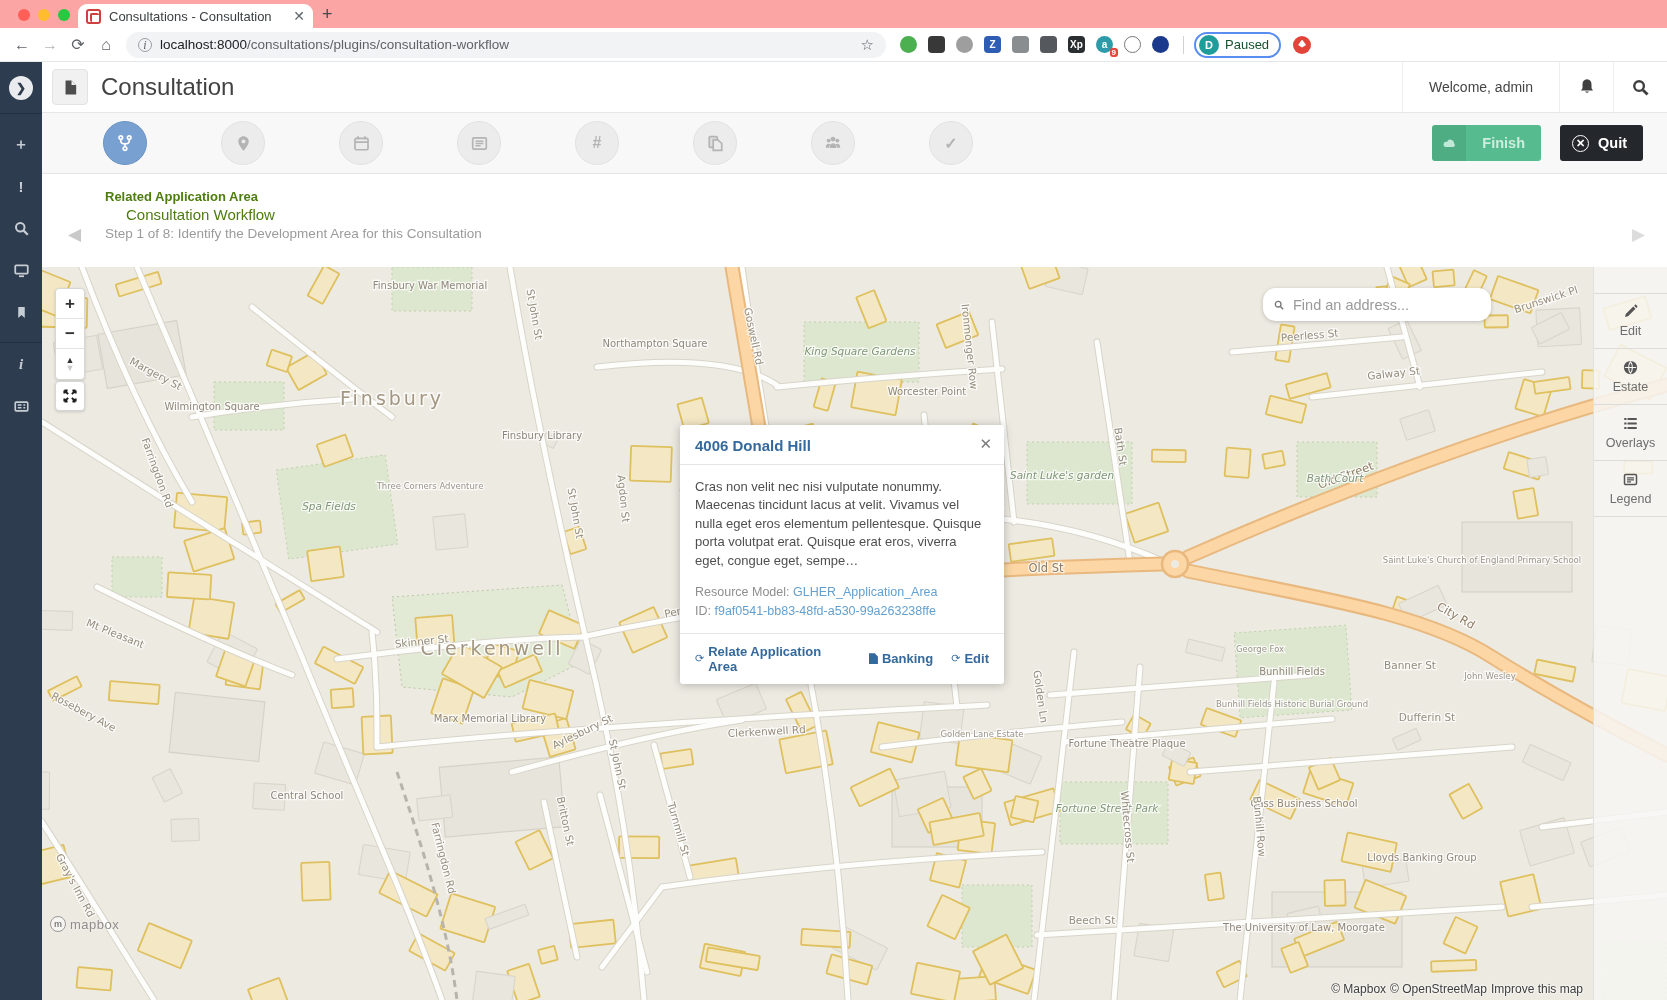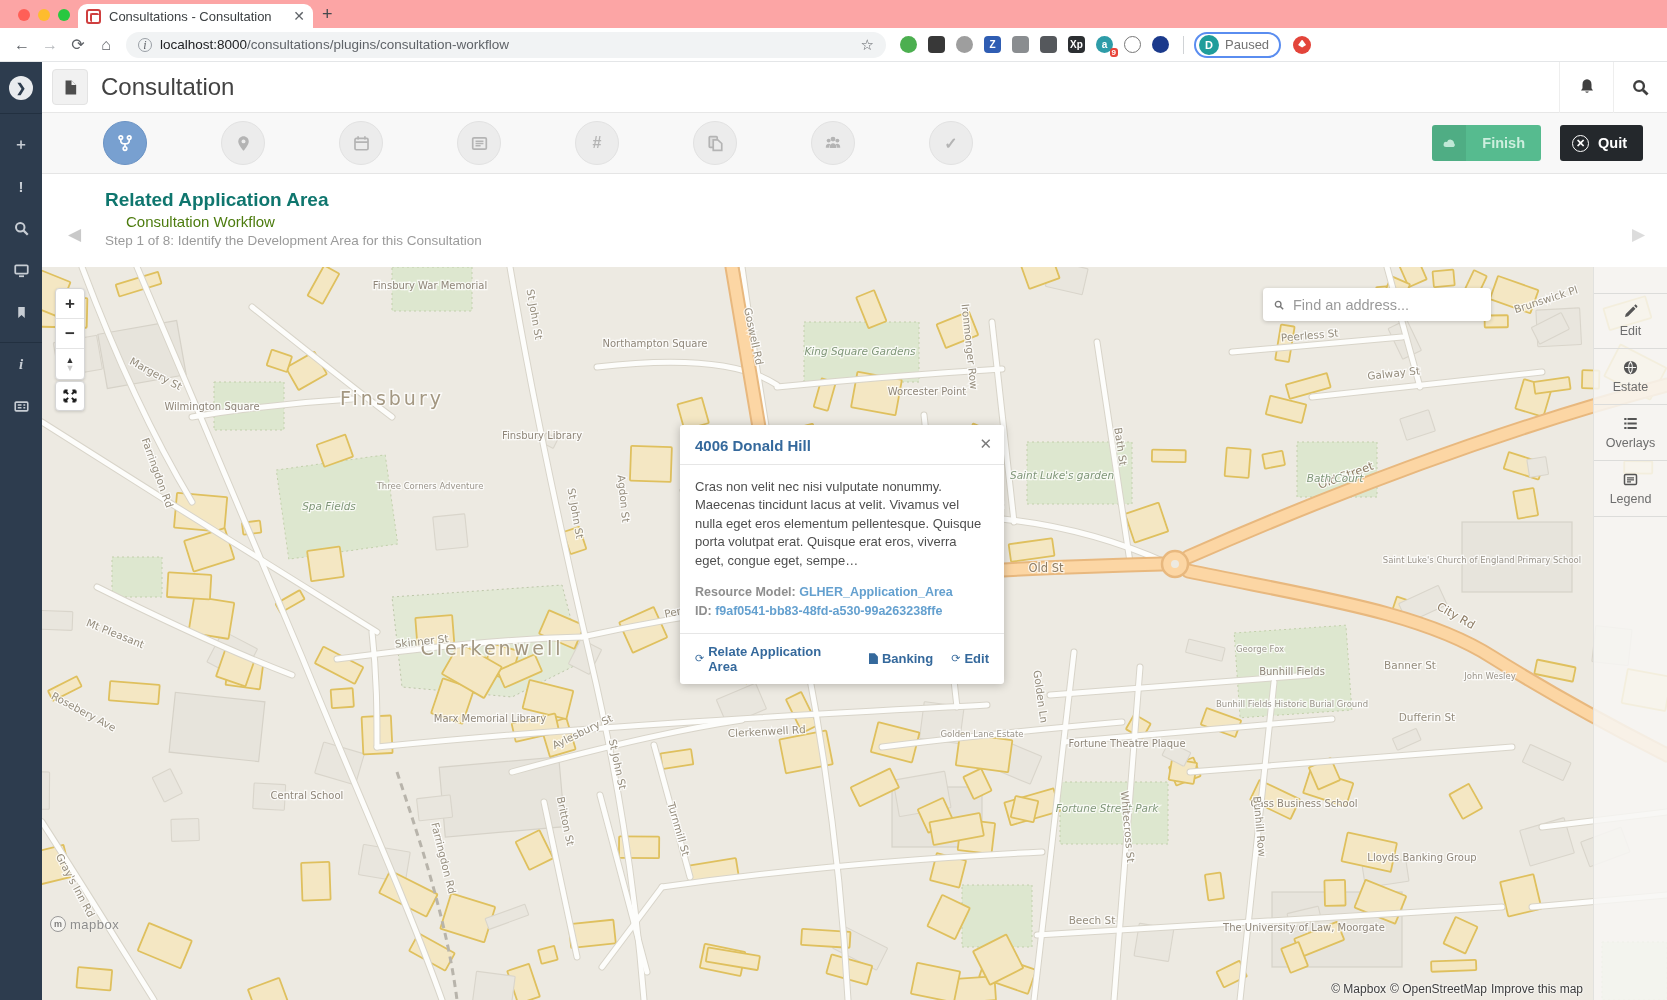--- a/index.html
+++ b/index.html
@@ -24,21 +24,21 @@
   .urlbar .info { color:#5f6368; font-size:12px; border:1px solid #9aa0a6; border-radius:50%; width:14px; height:14px; line-height:12px; text-align:center; font-family:"Liberation Serif",serif; font-style:italic; flex:none;}
   .url { font-size:13.5px; white-space:nowrap; overflow:hidden; flex:1;}
   .url .host { color:#202124; } .url .path { color:#5f6368; }
   .star { color:#5f6368; font-size:15px; }
   .extrow { display:flex; align-items:center; gap:11px; margin-left:14px; }
   .ext { width:17px; height:17px; border-radius:4px; display:flex; align-items:center; justify-content:center; font-size:10px; font-weight:bold; color:#fff; position:relative; flex:none;}
   .ext .badge { position:absolute; right:-5px; bottom:-4px; background:#e8453a; color:#fff; font-size:8px; border-radius:3px; padding:0 2px; line-height:9px; }
   .sep-v { width:1px; height:18px; background:#d0d3d6; margin:0 10px 0 14px; }
   .profile { display:flex; align-items:center; gap:6px; border:2px solid #5a8df0; border-radius:14px; height:26px; padding:2px 10px 2px 3px; }
   .avatar { width:20px; height:20px; border-radius:50%; background:#1f9d9b; color:#fff; font-size:11px; font-weight:bold; display:flex; align-items:center; justify-content:center;}
-  .paused { color:#737373; font-size:13px; }
+  .paused { color:#14532d; font-size:13px; }
   .menu-red { width:18px; height:18px; border-radius:50%; background:#e3443a; margin-left:12px; position:relative;}
   .menu-red::after{ content:""; position:absolute; left:5px; top:4px; width:8px; height:8px; background:#fff; clip-path:polygon(50% 0,100% 70%,50% 100%,0 70%); }
 
   
   .app { position:absolute; left:0; top:62px; width:1667px; height:938px; background:#fff; }
   .sidebar { position:absolute; left:0; top:0; width:42px; height:938px; background:#2d3c4e; display:flex; flex-direction:column; align-items:center; }
   .sb-ic { width:42px; height:42px; display:flex; align-items:center; justify-content:center; color:#c7cdd4; font-size:15px; font-weight:bold; flex:none;}
   .sb-circle { width:24px; height:24px; background:#e9ebee; border-radius:50%; color:#2d3c4e; display:flex; align-items:center; justify-content:center; font-size:12px; }
   .sb-div { width:42px; height:1px; background:#223040; flex:none;}
   .sb-sp { height:9px; flex:none;}
@@ -59,21 +59,21 @@
   .btn-finish { background:#56bb8f; color:#cdeede; }
   .btn-finish .bic { width:34px; align-self:stretch; background:rgba(0,0,0,.07); display:flex; align-items:center; justify-content:center; color:#bfe8d6;}
   .btn-finish .blab { padding:0 16px; }
   .btn-quit { background:#24282c; color:#fff; padding:0 16px 0 12px; gap:9px;}
   .circx { width:17px; height:17px; border:1.5px solid #fff; border-radius:50%; display:flex; align-items:center; justify-content:center; font-size:11px; font-weight:bold;}
 
   .title-band { position:absolute; left:42px; top:112px; right:0; height:93px; background:#fff; }
   .tb-arrow { position:absolute; top:50px; font-size:17px; color:#c9c9c9; }
   .tb-arrow.l { left:26px; } .tb-arrow.r { right:22px; color:#dcdcdc;}
   .tb-text { position:absolute; left:63px; top:15px; }
-  .tb-title { font-size:19px; font-weight:bold; color:#0f766e; }
+  .tb-title { font-size:13px; font-weight:bold; color:#4d7c0f; }
   .tb-sub { font-size:15px; color:#4d7c0f; margin-top:2px;margin-left:21px;}
   .tb-step { font-size:13.5px; color:#9b9b9b; margin-top:3px;}
 
   
   .map { position:absolute; left:42px; top:205px; right:0; bottom:0; background:#edeae2; overflow:hidden; }
   .map svg.base { position:absolute; left:0; top:0; }
   text { paint-order:stroke; stroke:rgba(255,255,255,.75); stroke-width:2.5px; font-family:"DejaVu Sans",sans-serif; text-anchor:middle; }
   .ml-street { font-size:10.5px; fill:#958d7d; }
   .ml-major  { font-size:11.5px; fill:#8d7c64; }
   .ml-area   { font-size:19px; fill:#a39781; letter-spacing:3px; stroke-width:3px;}
@@ -81,35 +81,35 @@
   .ml-park   { font-size:10.5px; fill:#7f9678; font-style:italic;}
   .ml-tiny   { font-size:8.5px; fill:#9a948a; }
 
   .zoomctl { position:absolute; left:13px; top:21px; width:30px; background:#fff; border:1px solid #d6d6d6; border-radius:4px; box-shadow:0 1px 3px rgba(0,0,0,.15); }
   .zc { height:30px; display:flex; align-items:center; justify-content:center; color:#333; font-size:17px; font-weight:bold; border-bottom:1px solid #e4e4e4;}
   .zc:last-child { border-bottom:none; }
   .zc.compass { flex-direction:column; font-size:9px; line-height:8px;}
   .zc.compass .up { color:#333; } .zc.compass .dn { color:#c9c9c9; }
   .fullscr { position:absolute; left:13px; top:114px; width:30px; height:30px; background:#fff; border:1px solid #d6d6d6; border-radius:4px; display:flex; align-items:center; justify-content:center; color:#1d1d1d; box-shadow:0 1px 3px rgba(0,0,0,.15);}
 
-  .addr { position:absolute; left:1221px; top:21px; width:228px; height:33px; background:#fff; border-radius:4px; box-shadow:0 1px 4px rgba(0,0,0,.2); display:flex; align-items:center; padding:0 11px; gap:9px; }
+  .addr { position:absolute; left:1221px; top:21px; width:228px; height:33px; background:#fff; border-radius:13px; box-shadow:0 1px 4px rgba(0,0,0,.2); display:flex; align-items:center; padding:0 11px; gap:9px; }
   .addr input { border:none; outline:none; flex:1; font-size:14.5px; color:#444; font-family:"Liberation Sans",sans-serif; background:transparent;}
   .addr input::placeholder { color:#9a9a9a; }
 
   .mpanel { position:absolute; right:0; top:0; width:74px; height:100%; background:rgba(247,246,243,.85); border-left:1px solid rgba(220,220,218,.8); padding-top:26px;}
   .mp-btn { height:56px; border-bottom:1px solid #dcdcda; display:flex; flex-direction:column; align-items:center; justify-content:center; gap:5px; color:#555; }
   .mp-btn:first-child { border-top:1px solid #dcdcda; }
   .mp-lab { font-size:12.5px; color:#6d6d6d; }
 
   .popup { position:absolute; left:638px; top:158px; width:324px; background:#fff; border-radius:3px; box-shadow:0 1px 10px rgba(0,0,0,.25); }
   .pp-head { padding:12px 15px 10px; border-bottom:1px solid #e6e6e6; position:relative; }
   .pp-title { font-size:15px; font-weight:bold; color:#35699c; }
   .pp-close { position:absolute; right:12px; top:10px; color:#7a7a7a; font-size:15px; }
   .pp-body { padding:13px 15px 12px; font-size:13px; line-height:1.42; color:#4f4f4f; }
-  .pp-meta { margin-top:13px; font-size:12.5px; color:#8e8e8e; line-height:1.5;font-weight:bold; }
+  .pp-meta { margin-top:13px; font-size:12.5px; color:#8e8e8e; line-height:1.5; }
   .pp-meta a { color:#64a0cf; text-decoration:none; }
   .pp-foot { border-top:1px solid #e6e6e6; padding:10px 15px; display:flex; gap:18px; font-size:13px; }
   .pp-act { color:#35699c; font-weight:bold; display:flex; align-items:center; gap:4px; }
   .pp-act .g { font-weight:normal; font-size:11px; }
   .docico { display:inline-block; width:9px; height:11px; background:#35699c; clip-path:polygon(0 0,65% 0,100% 30%,100% 100%,0 100%); }
 
   .mblogo { position:absolute; left:8px; bottom:68px; display:flex; align-items:center; gap:4px; opacity:.85;}
   .mblogo .mo { width:16px; height:16px; border-radius:50%; background:rgba(255,255,255,.6); border:1.5px solid #8a8a8a; color:#6e6e6e; font-size:9px; display:flex; align-items:center; justify-content:center; font-weight:bold;}
   .mblogo .mt { color:#7c7c7c; font-size:13px; letter-spacing:.5px; text-shadow:0 0 2px #fff; }
   .attrib { position:absolute; right:84px; bottom:4px; font-size:12px; color:#3d3d3d; text-shadow:0 0 3px #fff,0 0 3px #fff; }
@@ -206,20 +206,21 @@
 
   <div class="app-header">
     <div class="ah-icon">
       <svg class="ic" width="17" height="17" viewBox="0 0 12 12" fill="currentColor">
           <path d="M2.5 1h4.2L10 4.3V11H2.5z"></path>
           <path d="M6.7 1v3.3H10" fill="#f1f1f1"></path>
         </svg>
     </div>
     <div class="ah-title">Consultation</div>
     <div class="ah-right">
+      <div class="ah-welcome">Welcome, admin</div>
       <div class="ah-bell">
         <svg class="ic" width="18" height="18" viewBox="0 0 12 12" fill="currentColor">
             <path d="M6 .9c-1.9 0-3 1.4-3 3.4v2.5l-1 1.5h8l-1-1.5V4.3C9 2.3 7.9.9 6 .9z"></path>
             <path d="M4.8 9a1.3 1.3 0 0 0 2.4 0z"></path>
           </svg>
       </div>
       <div class="ah-search">
         <svg class="ic" width="17" height="17" viewBox="0 0 12 12" fill="none" stroke="currentColor">
             <circle cx="5" cy="5" r="3.4" stroke-width="1.7"></circle>
             <line x1="7.7" y1="7.7" x2="11" y2="11" stroke-width="2"></line>

